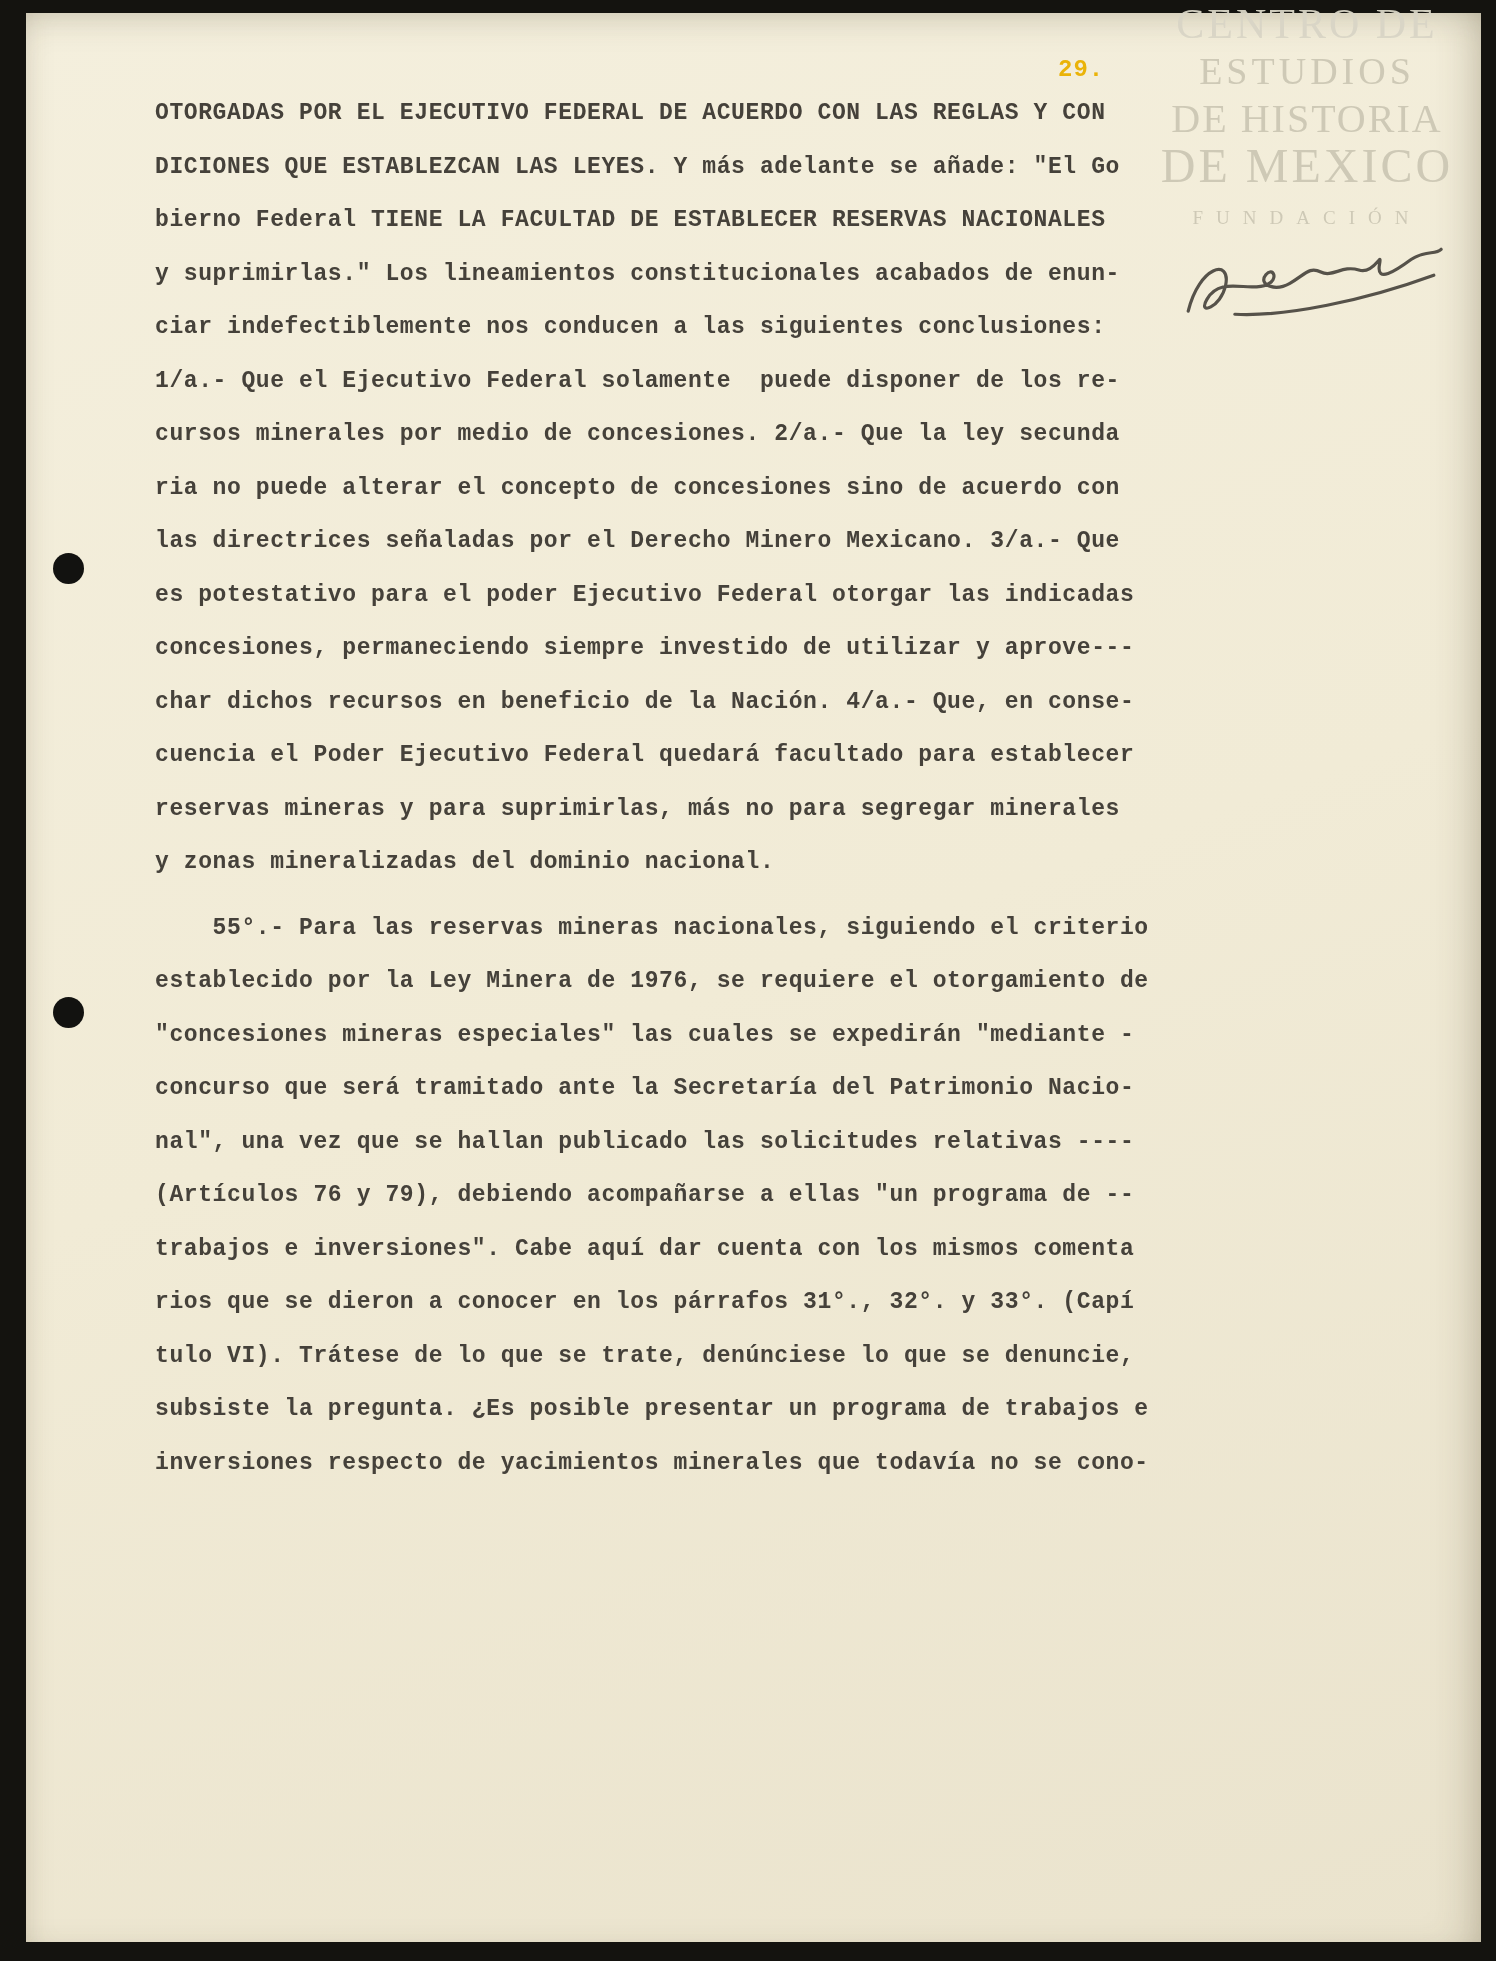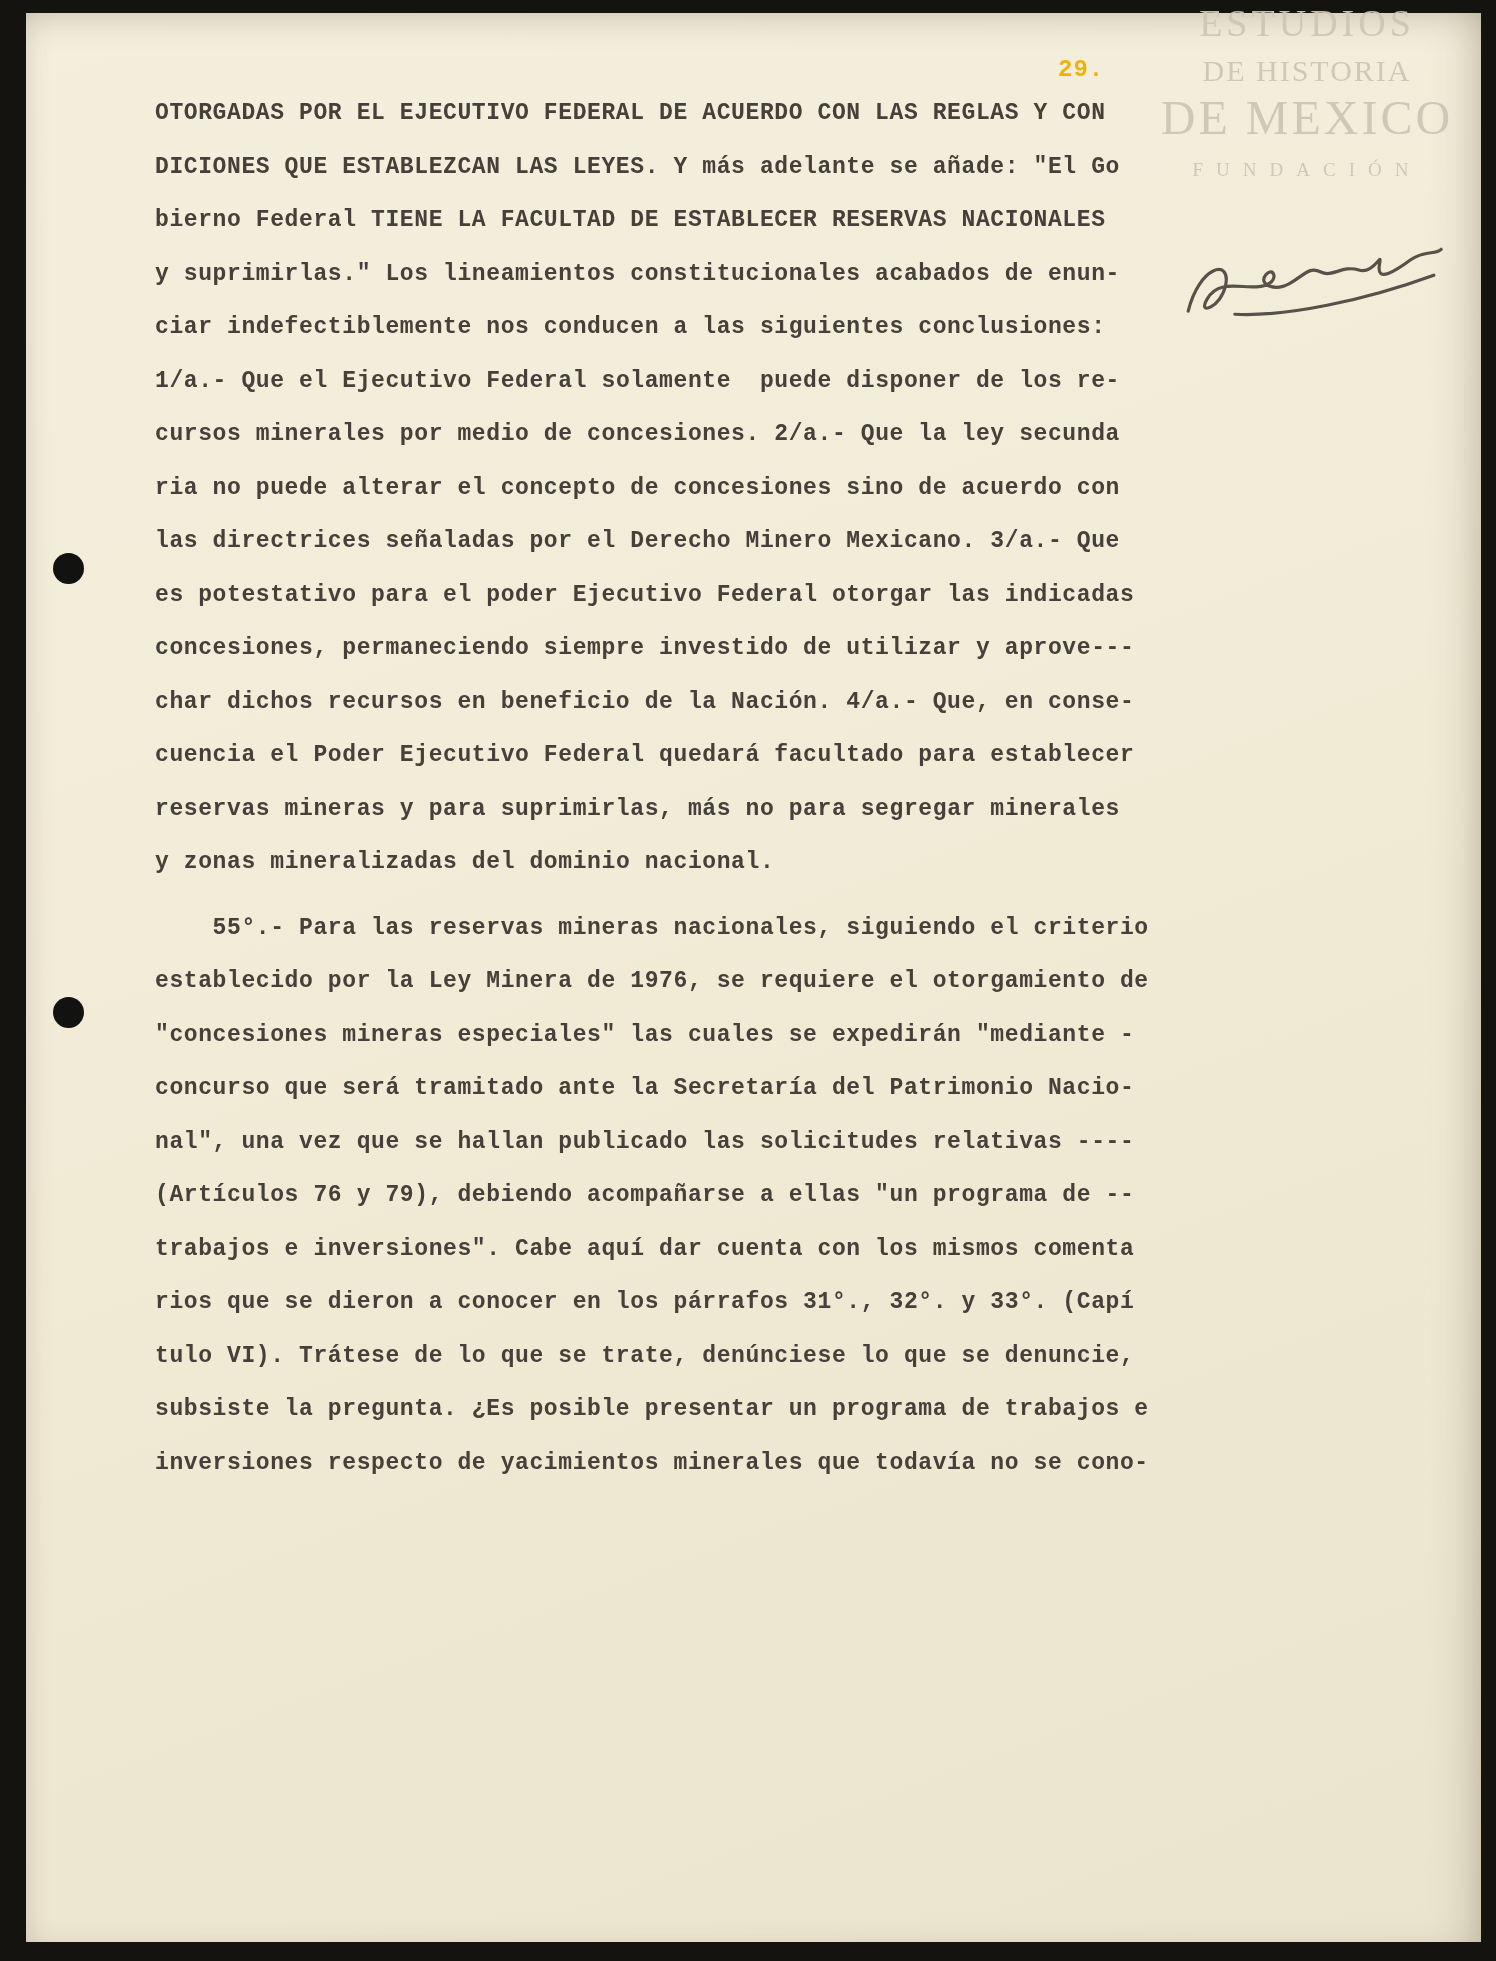--- a/index.html
+++ b/index.html
@@ -30,40 +30,41 @@
   .paragraph+.paragraph{margin-top:12px;}
   .u{text-underline-offset:5px;text-decoration-thickness:2px;}
   .watermark{
     position:absolute;top:0;right:34px;width:310px;text-align:center;
     font-family:"Liberation Serif","DejaVu Serif",serif;
     color:#cdc8b5;
   }
   .wm-line{opacity:0.95;}
   .wm-1{font-size:42px;line-height:48px;letter-spacing:3px;color:#d9d5c6;}
   .wm-2{font-size:38px;line-height:47px;letter-spacing:4px;}
-  .wm-3{font-size:30px;line-height:47px;letter-spacing:2px;}
+  .wm-3{font-size:40px;line-height:47px;letter-spacing:2px;}
   .wm-4{font-size:48px;line-height:47px;letter-spacing:3px;}
   .wm-5{font-size:19px;line-height:46px;letter-spacing:13px;padding-top:6px;}
   .signature{
     position:absolute;top:236px;right:10px;width:280px;height:95px;
     transform:rotate(-6deg);
   }
   .signature path{stroke:#56524a;stroke-width:3.2;fill:none;stroke-linecap:round;}
 </style>
 </head>
 <body>
 
 <div class="scan">
   <div class="paper">
     <div class="hole hole-1"></div>
     <div class="hole hole-2"></div>
     <div class="text-block" id="text-block"><div class="paragraph"><div class="line"><span>OTORGADAS POR EL EJECUTIVO FEDERAL DE ACUERDO CON LAS REGLAS Y CON</span></div><div class="line"><span>DICIONES QUE ESTABLEZCAN LAS LEYES. Y más adelante se añade: "El </span><span class="u">Go</span></div><div class="line"><span>bierno Federal TIENE LA FACULTAD DE ESTABLECER RESERVAS NACIONALES</span></div><div class="line"><span>y suprimirlas." Los lineamientos constitucionales acabados de enun-</span></div><div class="line"><span>ciar indefectiblemente nos conducen a las siguientes conclusiones:</span></div><div class="line"><span>1/a.- Que el Ejecutivo Federal </span><span class="u">solamente</span><span>  puede disponer de los re-</span></div><div class="line"><span>cursos minerales por medio de </span><span class="u">concesiones</span><span>. 2/a.- Que la ley secund</span><span class="u">a</span></div><div class="line"><span>ria no puede alterar el concepto de concesiones sino de acuerdo con</span></div><div class="line"><span>las directrices señaladas por el Derecho Minero Mexicano. 3/a.- Que</span></div><div class="line"><span>es </span><span class="u">potestativo</span><span> para el poder Ejecutivo Federal otorgar las indicadas</span></div><div class="line"><span>concesiones, permaneciendo siempre investido de utilizar y aprove---</span></div><div class="line"><span>char dichos recursos en beneficio de la Nación. 4/a.- Que, en conse-</span></div><div class="line"><span>cuencia el Poder Ejecutivo Federal quedará facultado para </span><span class="u">establecer</span></div><div class="line"><span>reservas mineras y para suprimirlas, más no para </span><span class="u">segregar minerales </span></div><div class="line"><span>y </span><span class="u">zonas mineralizadas del dominio nacional</span><span>.</span></div></div><div class="paragraph"><div class="line"><span>    55°.- Para las reservas mineras nacionales, siguiendo el criterio</span></div><div class="line"><span>establecido por la Ley Minera de 1976, se requiere el otorgamiento de</span></div><div class="line"><span>"concesiones mineras especiales" las cuales se expedirán "mediante -</span></div><div class="line"><span>concurso que será tramitado ante la Secretaría del Patrimonio Nacio-</span></div><div class="line"><span>nal", una vez que se hallan publicado las solicitudes relativas ----</span></div><div class="line"><span>(Artículos 76 y 79), debiendo acompañarse a ellas "un programa de --</span></div><div class="line"><span>trabajos e inversiones". Cabe aquí dar cuenta con los mismos coment</span><span class="u">a</span></div><div class="line"><span>rios que se dieron a conocer en los párrafos 31°., 32°. y 33°. (Cap</span><span class="u">í</span></div><div class="line"><span>tulo VI). Trátese de lo que se trate, denúnciese lo que se denuncie,</span></div><div class="line"><span>subsiste la pregunta. ¿Es posible presentar un programa de trabajos e</span></div><div class="line"><span>inversiones respecto de yacimientos minerales que todavía no se cono-</span></div></div></div>
   </div>
 
   <div class="watermark">
+    <div class="wm-line wm-1">CENTRO DE</div>
     <div class="wm-line wm-2">ESTUDIOS</div>
     <div class="wm-line wm-3">DE HISTORIA</div>
     <div class="wm-line wm-4">DE MEXICO</div>
     <div class="wm-line wm-5">FUNDACIÓN</div>
     <svg class="signature" viewBox="0 0 280 95" aria-hidden="true">
       <path d="M14 62 C 30 18, 62 14, 54 40 C 47 62, 22 68, 34 52 C 50 30, 76 50, 95 44 C 108 40, 103 26, 95 34 C 86 43, 102 52, 118 45 C 134 38, 139 30, 150 37 C 161 44, 172 32, 188 39 C 203 46, 214 20, 209 36 C 204 54, 224 44, 241 34 C 256 26, 266 32, 272 27"></path>
       <path d="M60 70 C 110 78, 190 70, 262 52"></path>
     </svg>
   </div>
 

